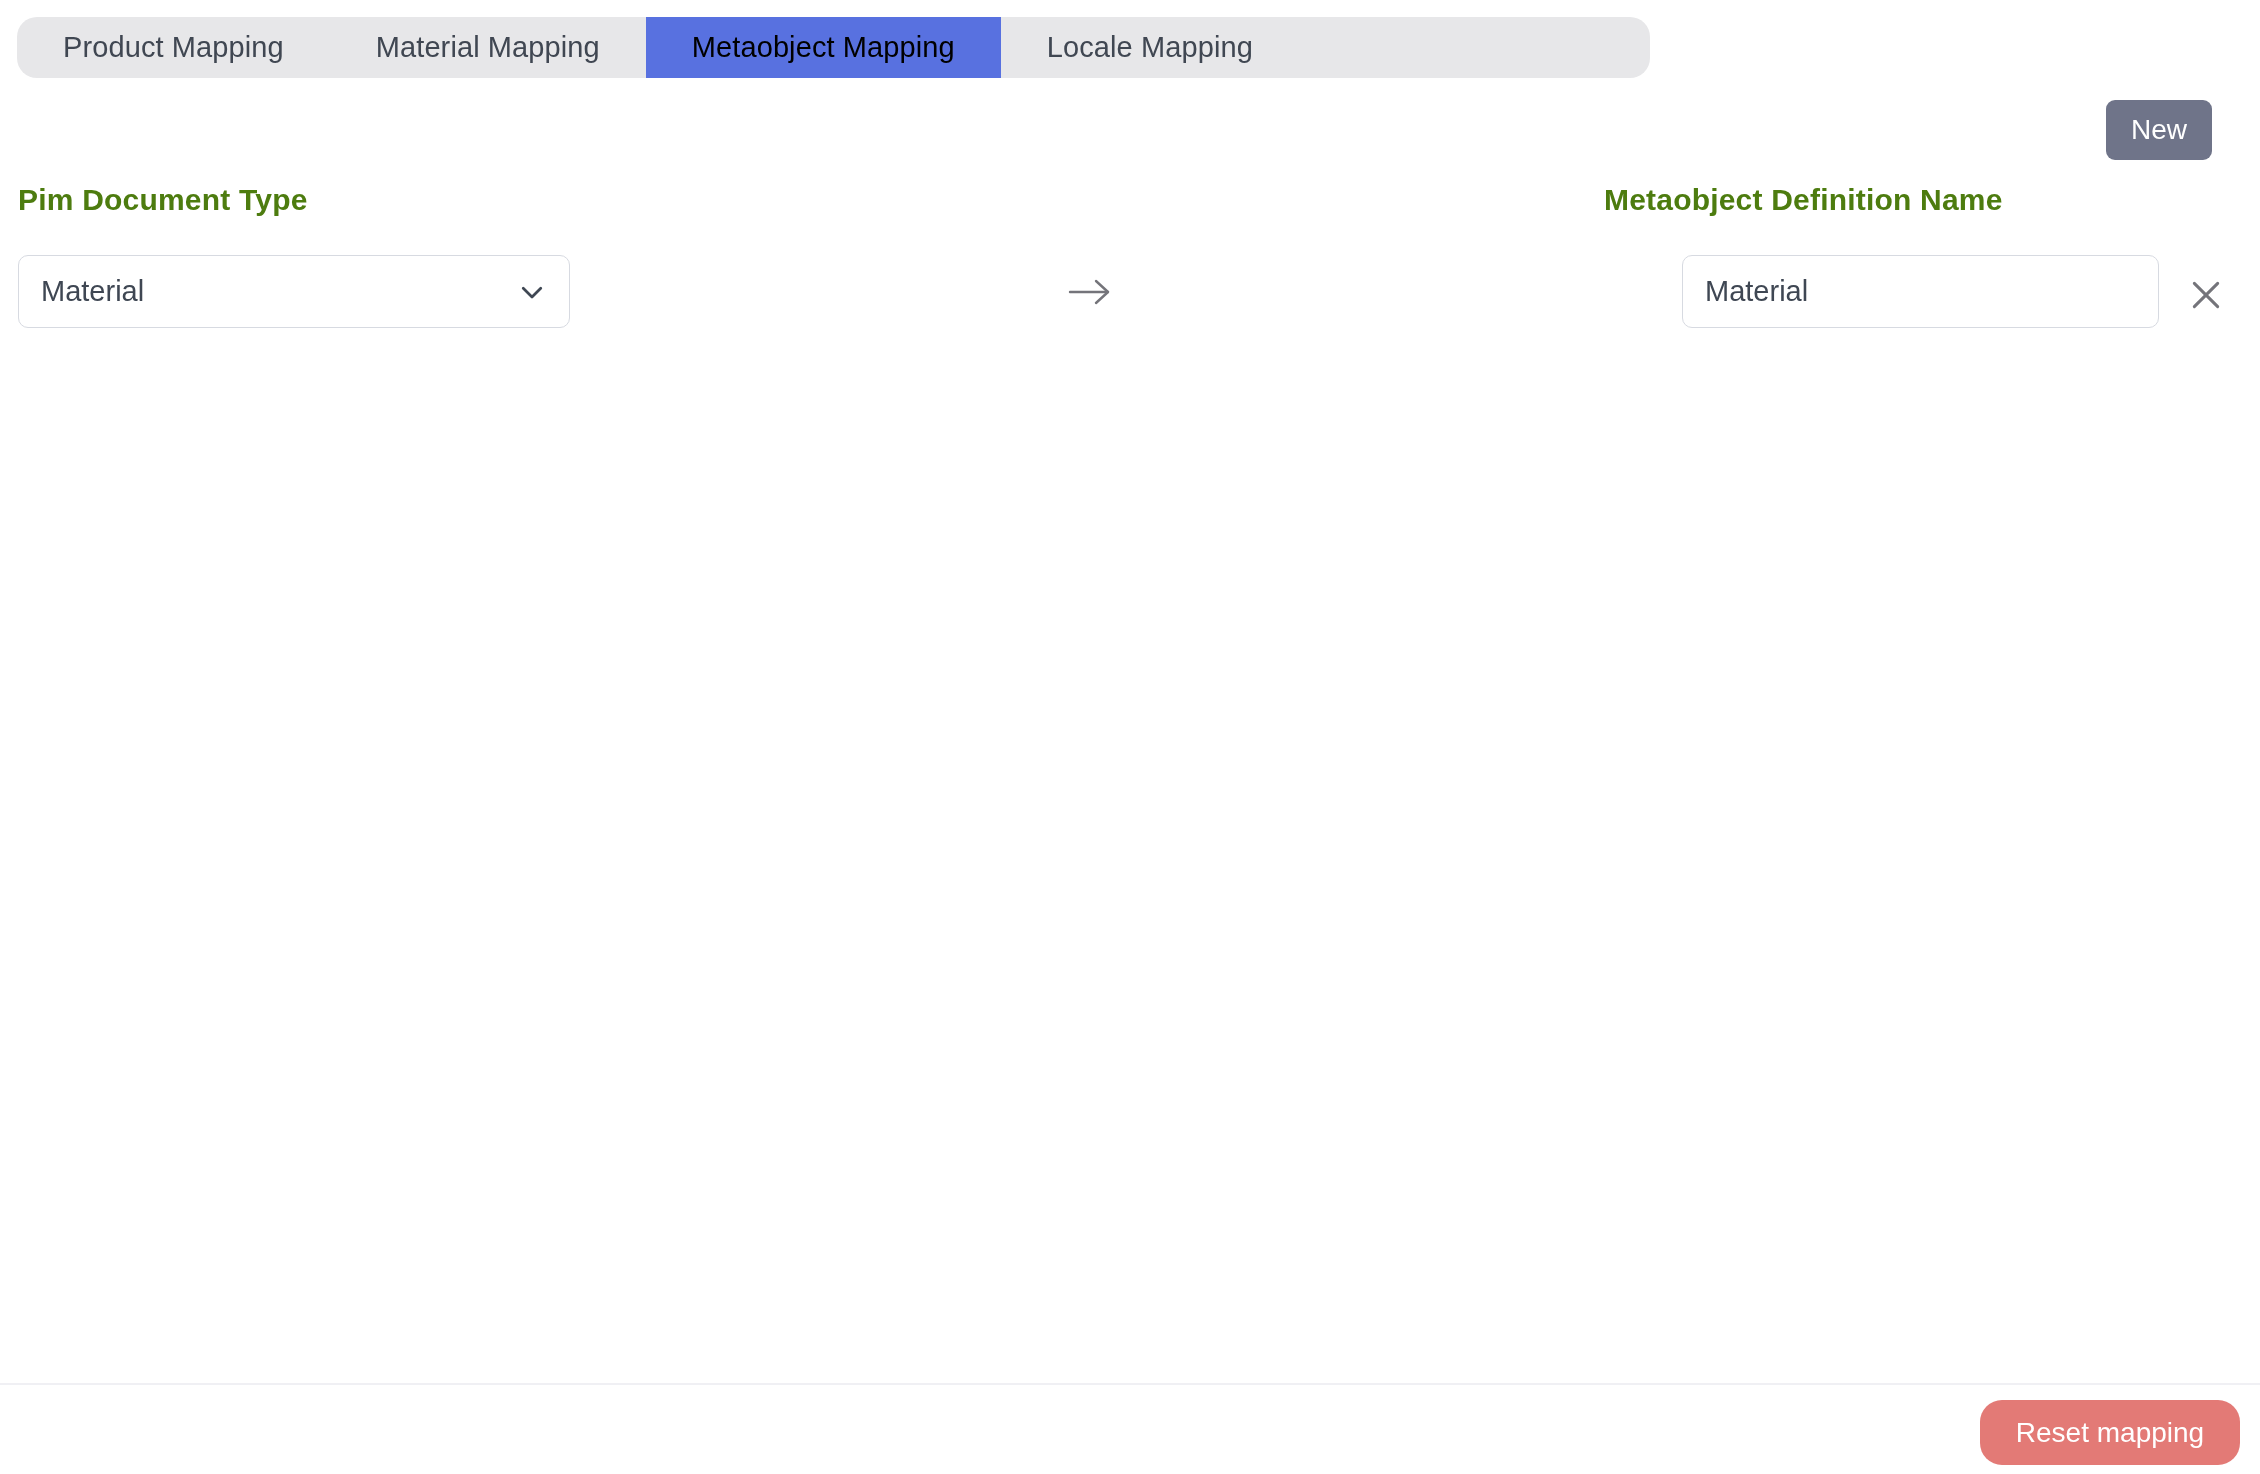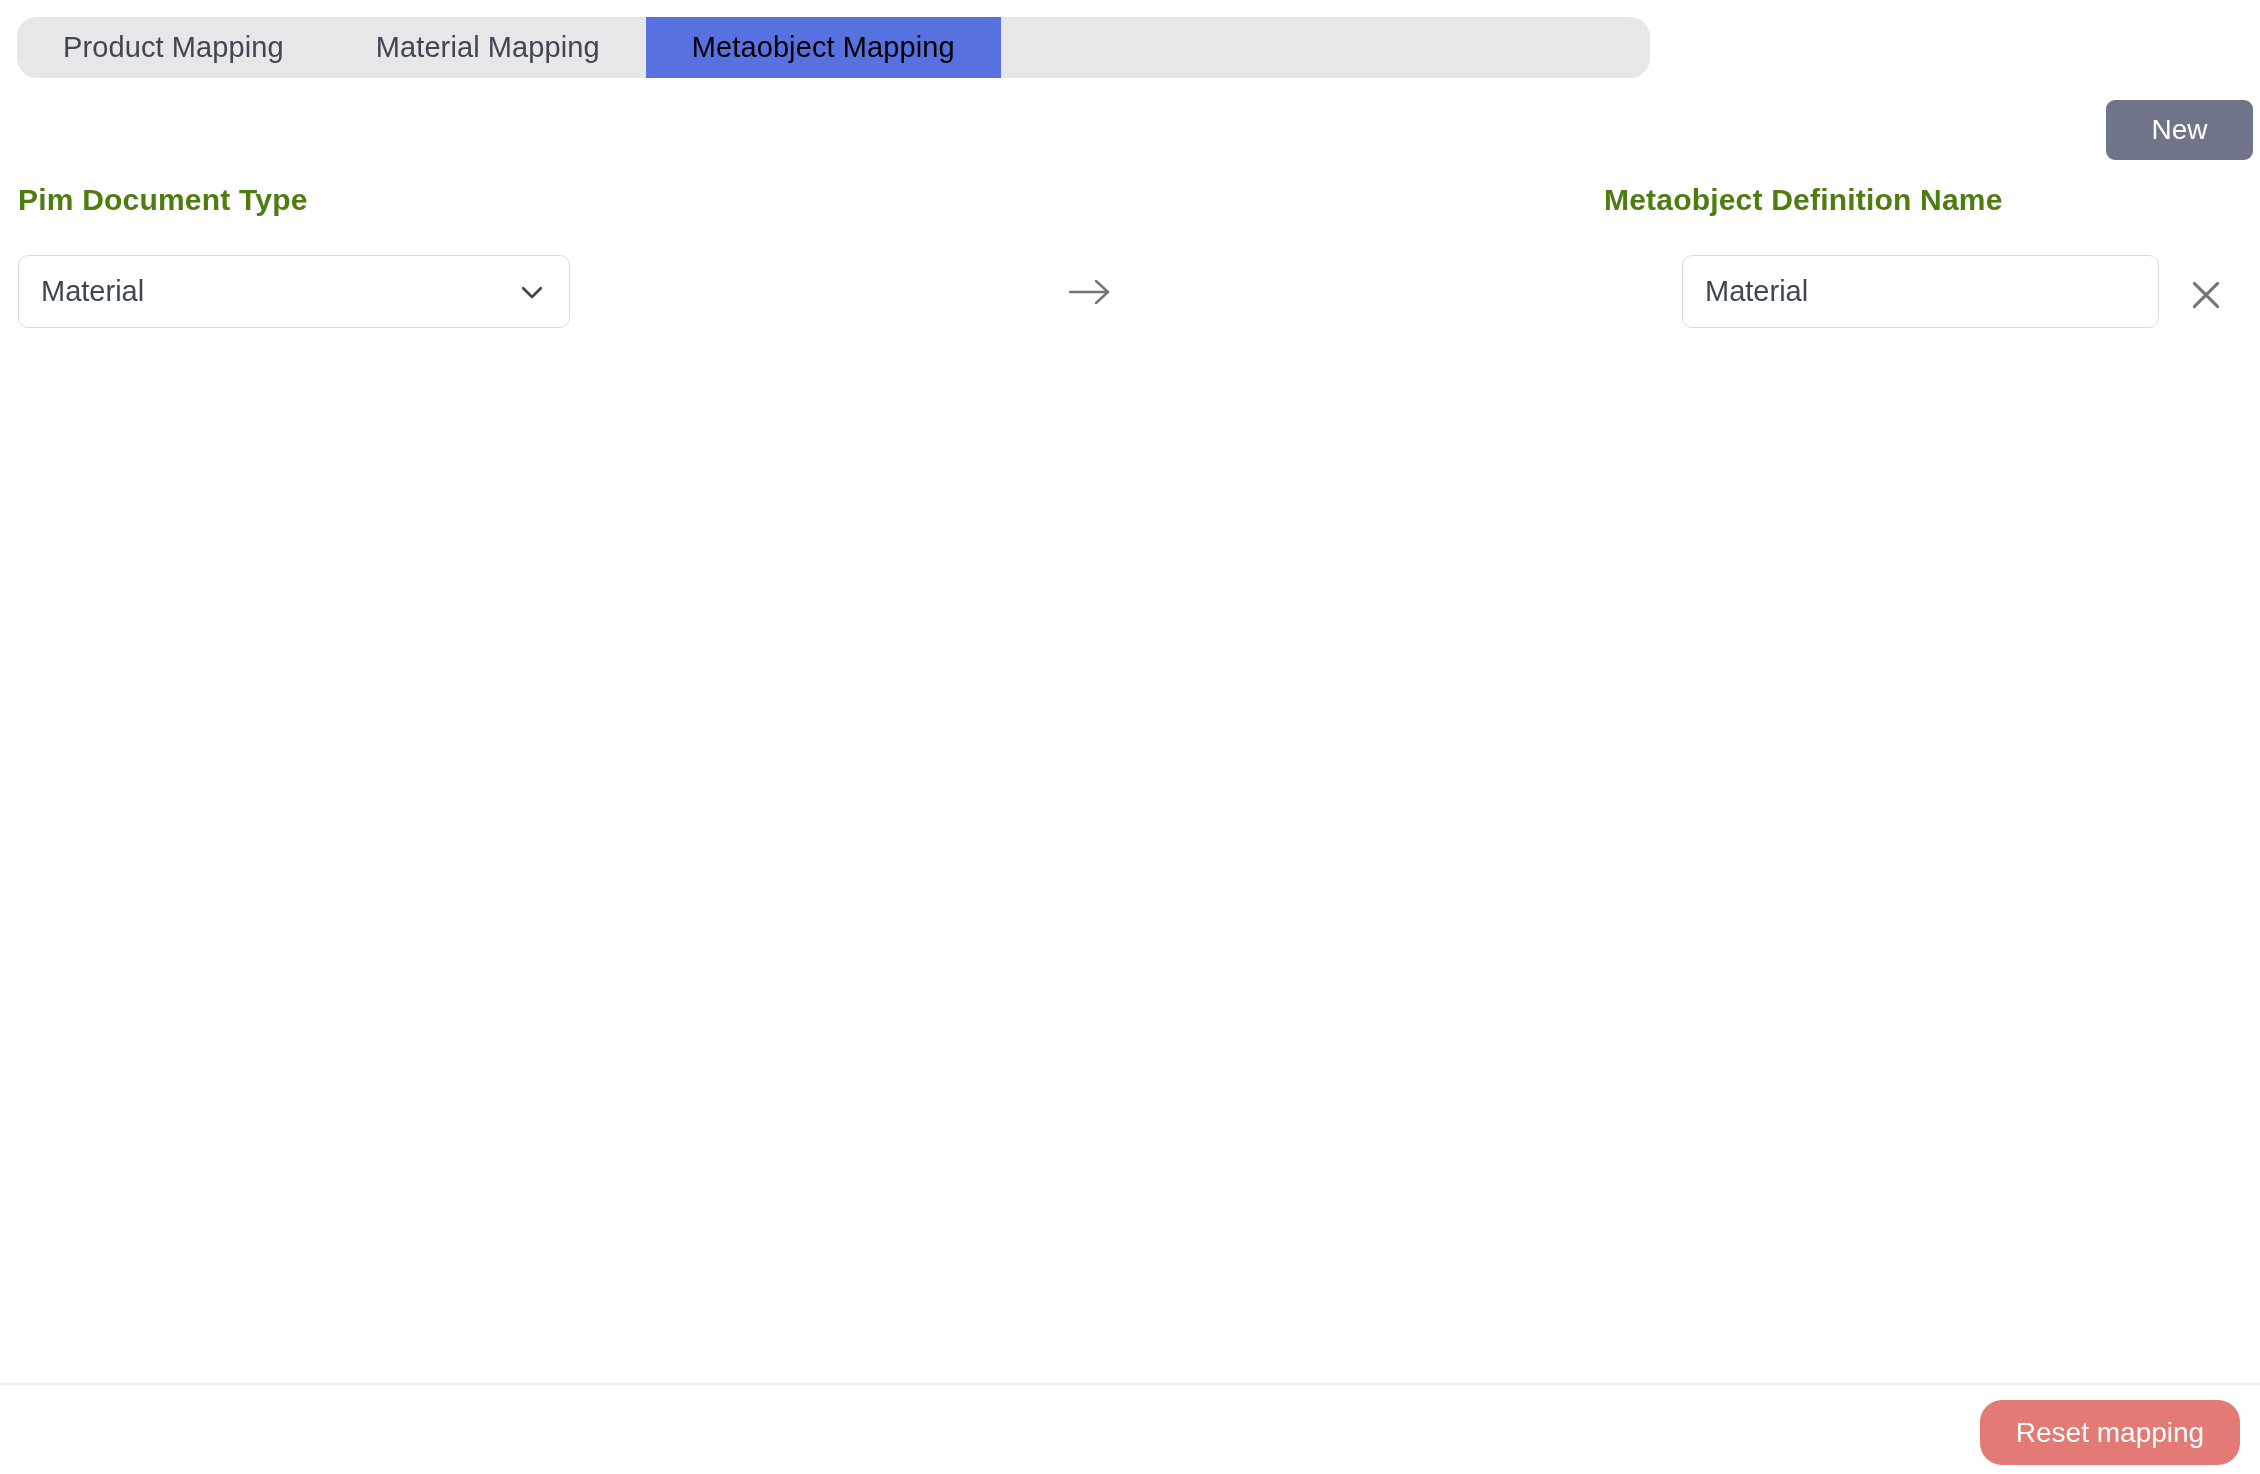--- a/index.html
+++ b/index.html
@@ -51,21 +51,21 @@
   .tab.active {
     background: #5871e0;
     color: #000000;
   }
 
   
   .new-btn {
     position: absolute;
     left: 2106px;
     top: 100px;
-    width: 147px;
+    width: 106px;
     height: 60px;
     background: #6f7489;
     color: #ffffff;
     border: none;
     border-radius: 9px;
     font-family: "Liberation Sans", sans-serif;
     font-size: 28px;
     line-height: 1;
     cursor: pointer;
     display: flex;
@@ -217,20 +217,23 @@
 
   <div class="tabbar">
     <div class="tab">
       <span>Product Mapping</span>
     </div>
     <div class="tab">
       <span>Material Mapping</span>
     </div>
     <div class="tab active">
       <span>Metaobject Mapping</span>
+    </div>
+    <div class="tab">
+      <span>Locale Mapping</span>
     </div>
   </div>
 
   <button class="new-btn">
     <span>New</span>
   </button>
 
   <div class="heading left">Pim Document Type</div>
   <div class="heading right">Metaobject Definition Name</div>
 

